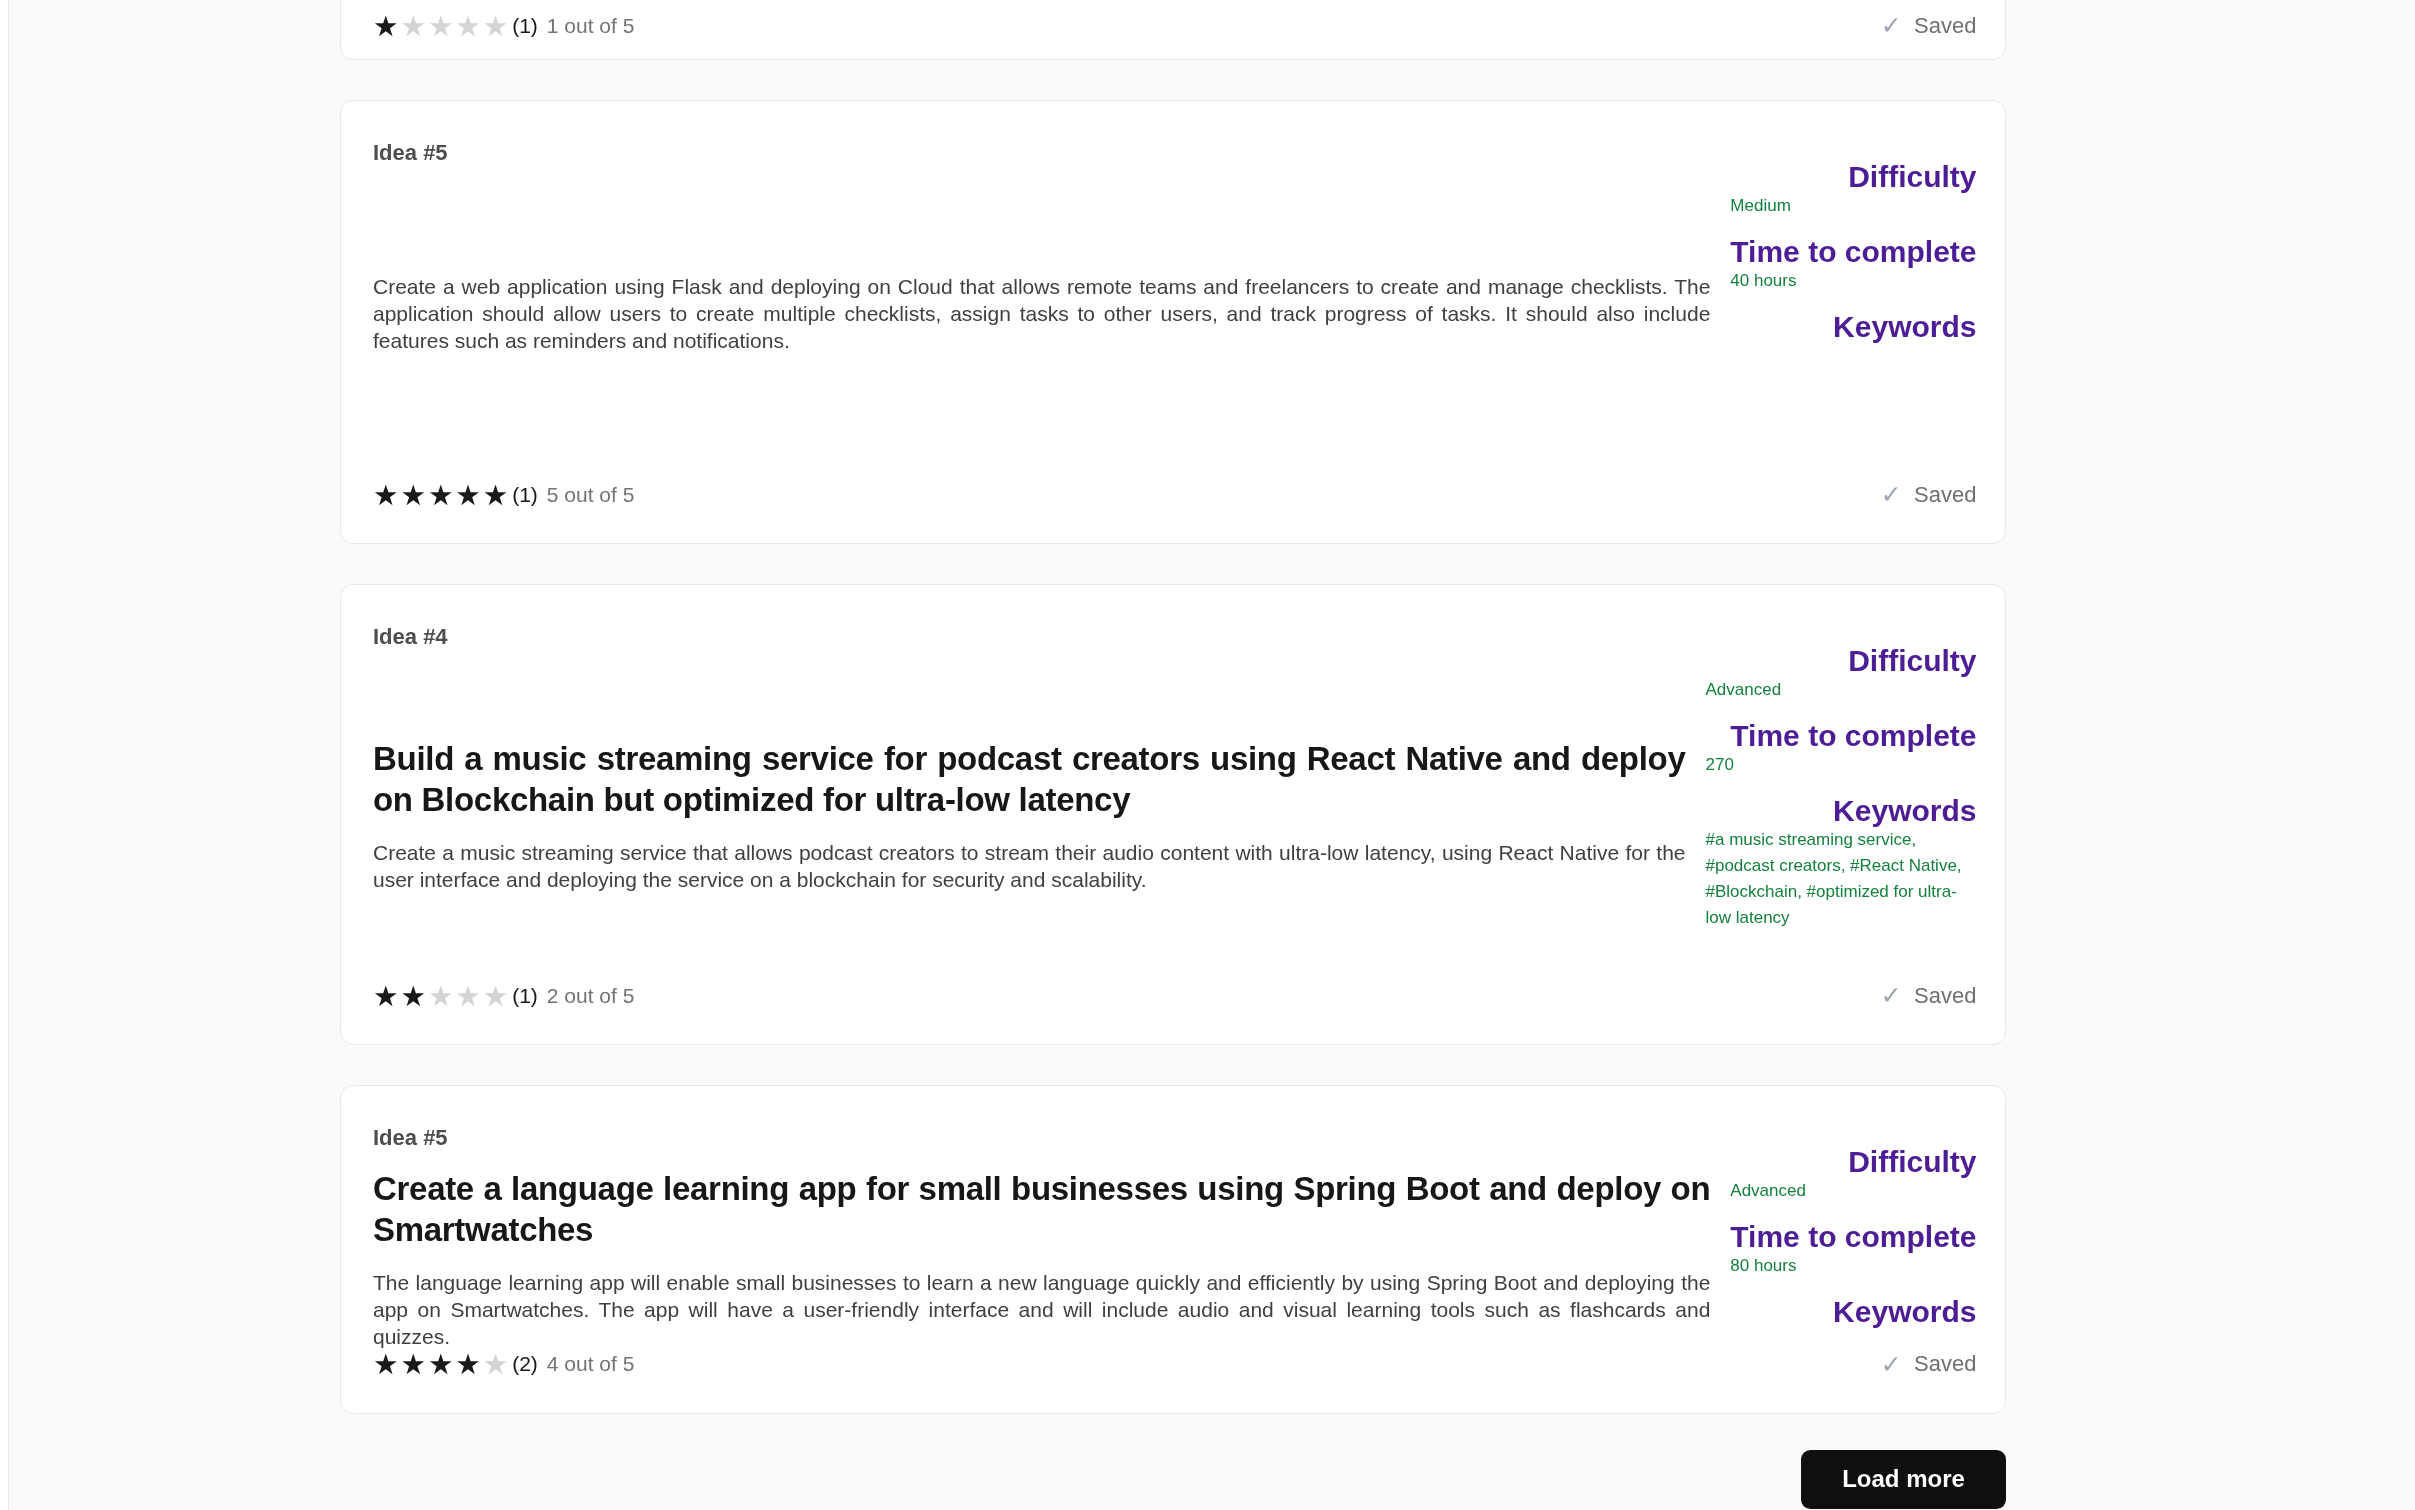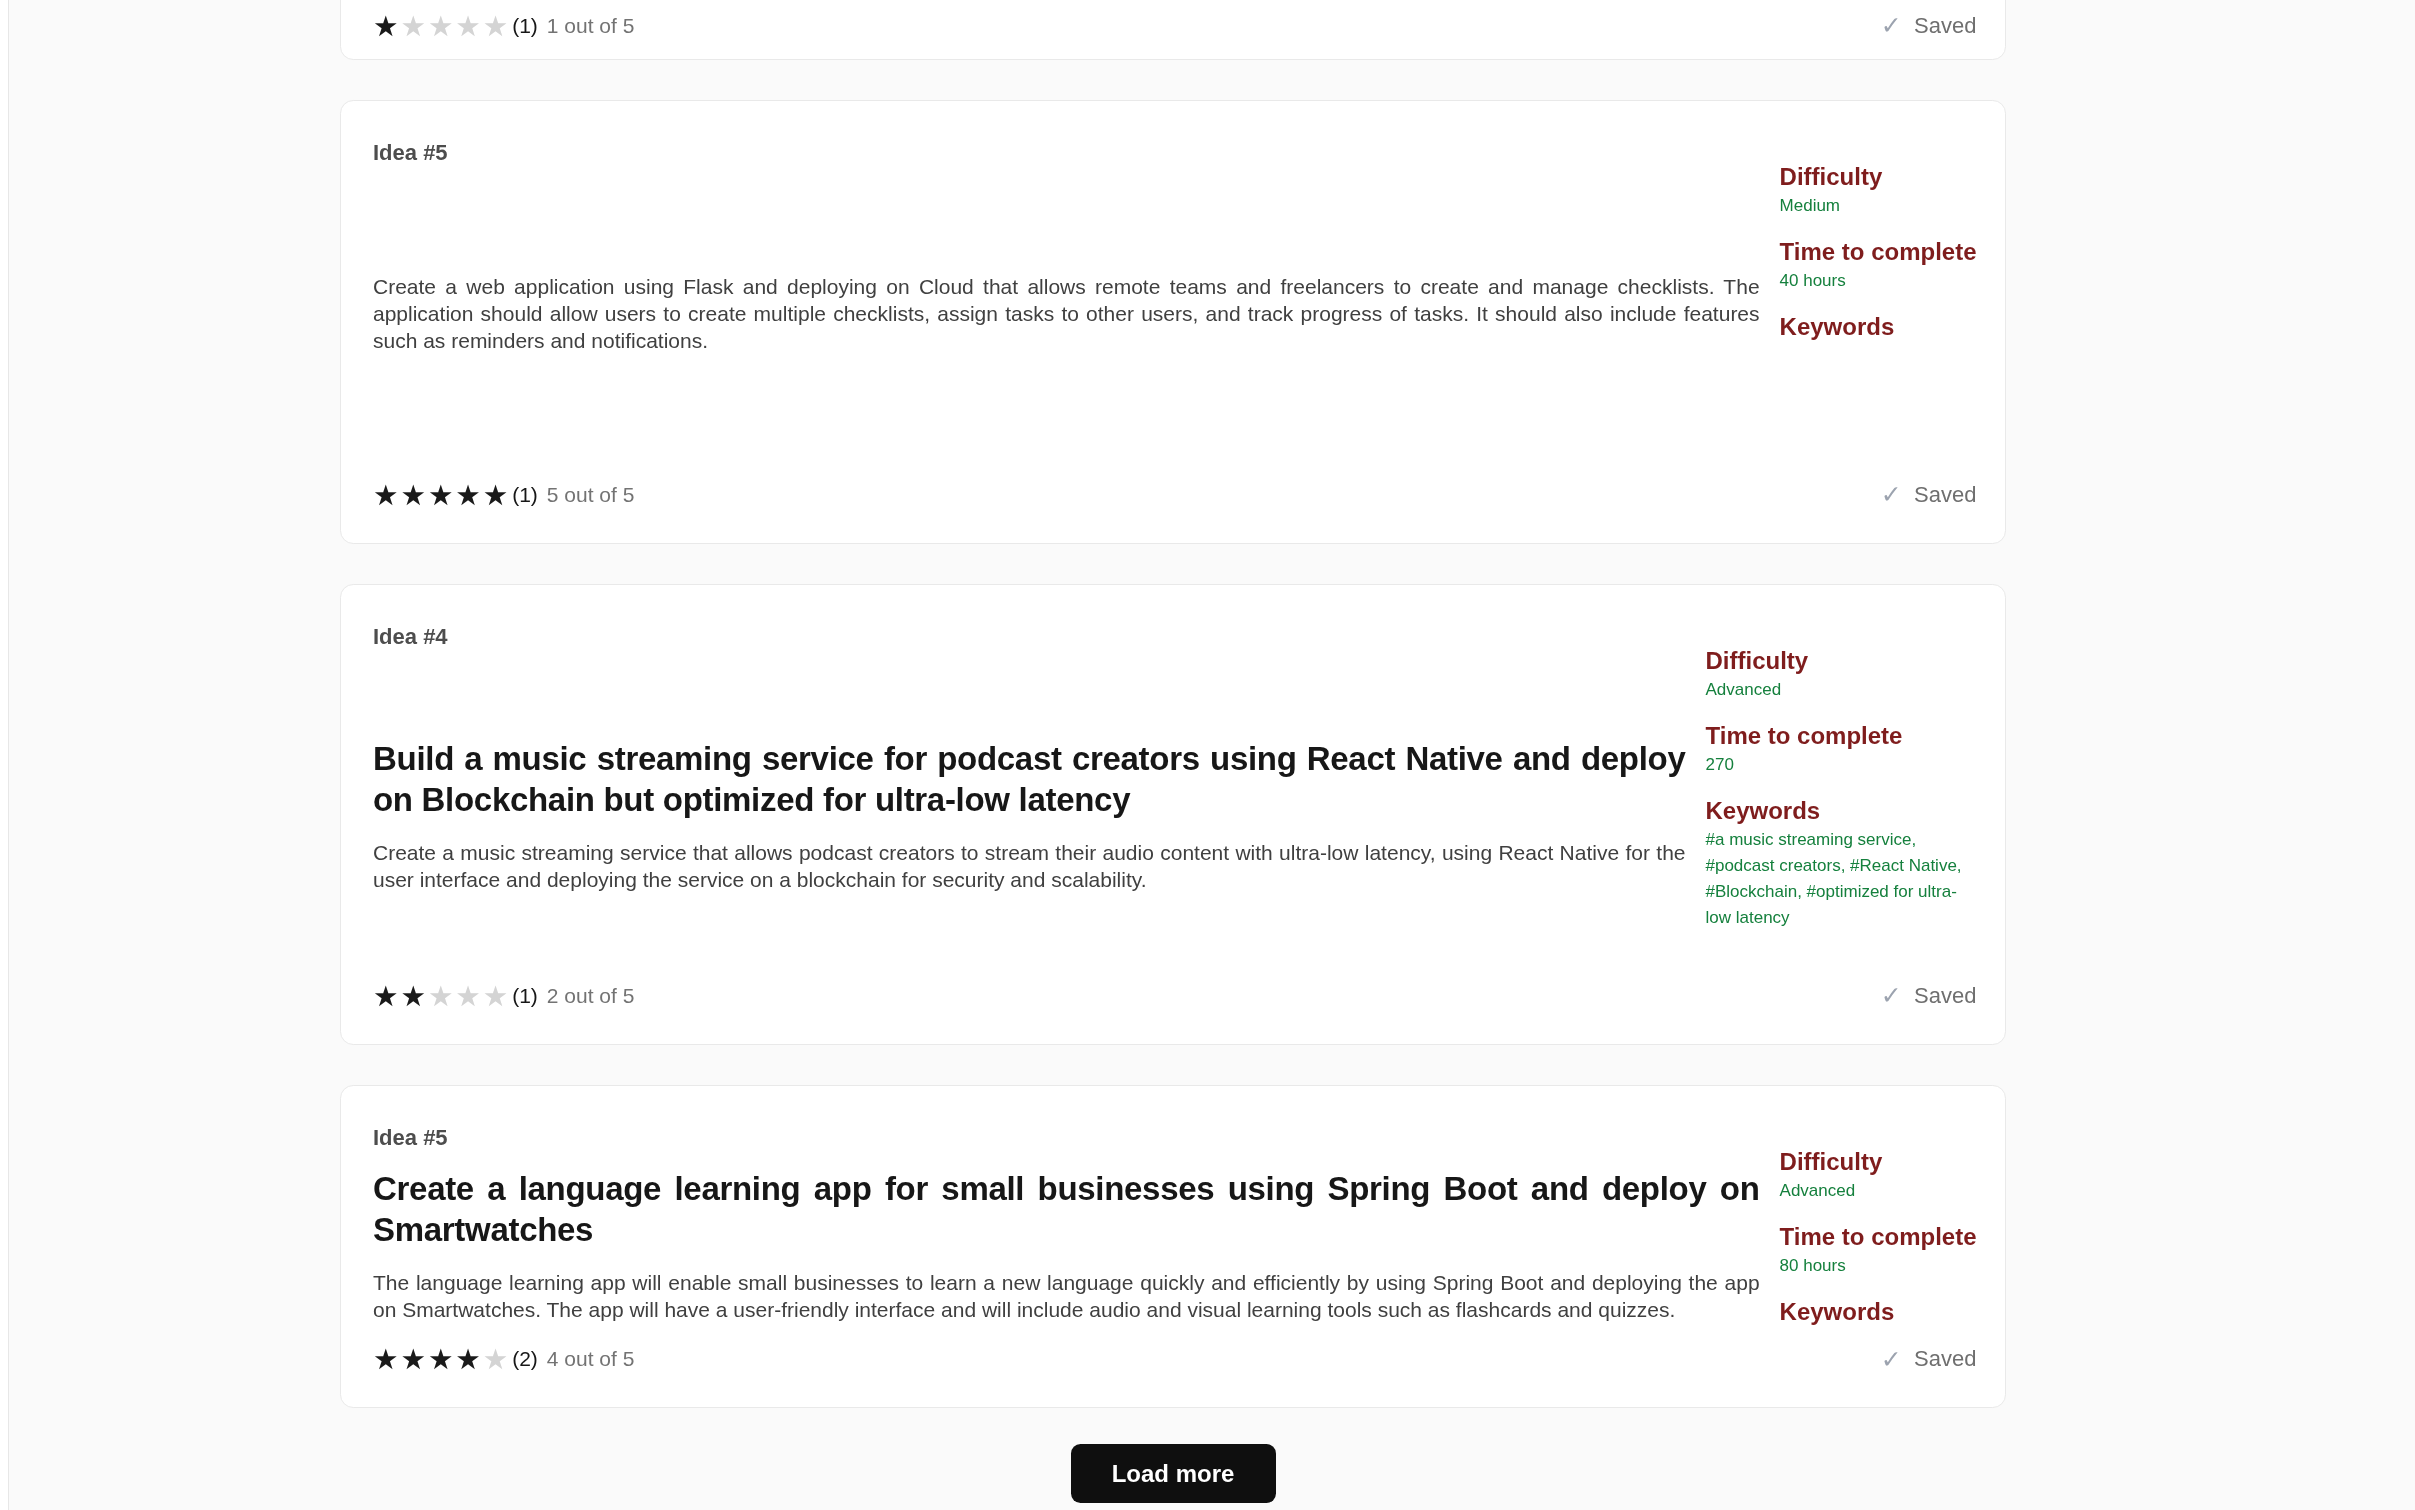--- a/index.html
+++ b/index.html
@@ -63,25 +63,26 @@
     text-align: justify;
   }
   .card-side {
     flex: 0 0 auto;
     width: max-content;
     max-width: 271px;
     padding-top: 25px;
   }
   .side-group { margin-bottom: 20px; }
   .side-heading {
-    font-size: 24px;
+    font-size: 30px;
     font-weight: 700;
-    color: #7f1d1d;
+    color: #4c1d95;
     line-height: 26px;
     margin-bottom: 2.9px;
+    text-align: right;
   }
   .side-value {
     font-size: 17px;
     color: #15803d;
     line-height: 26px;
   }
   .card-footer {
     margin-top: auto;
     display: flex;
     align-items: center;
@@ -113,21 +114,21 @@
     font-size: 25px;
     color: #9ca3af;
     line-height: 25px;
   }
   .saved-label {
     font-size: 22px;
     color: #6f6f6f;
   }
   .load-more-wrap {
     display: flex;
-    justify-content: center;
+    justify-content: flex-end;
     margin-top: -3.8px;
   }
   .load-more {
     background: #0f0f0f;
     color: #ffffff;
     border: none;
     border-radius: 9.5px;
     width: 205px;
     height: 59px;
     font-family: "Liberation Sans", "DejaVu Sans", sans-serif;

